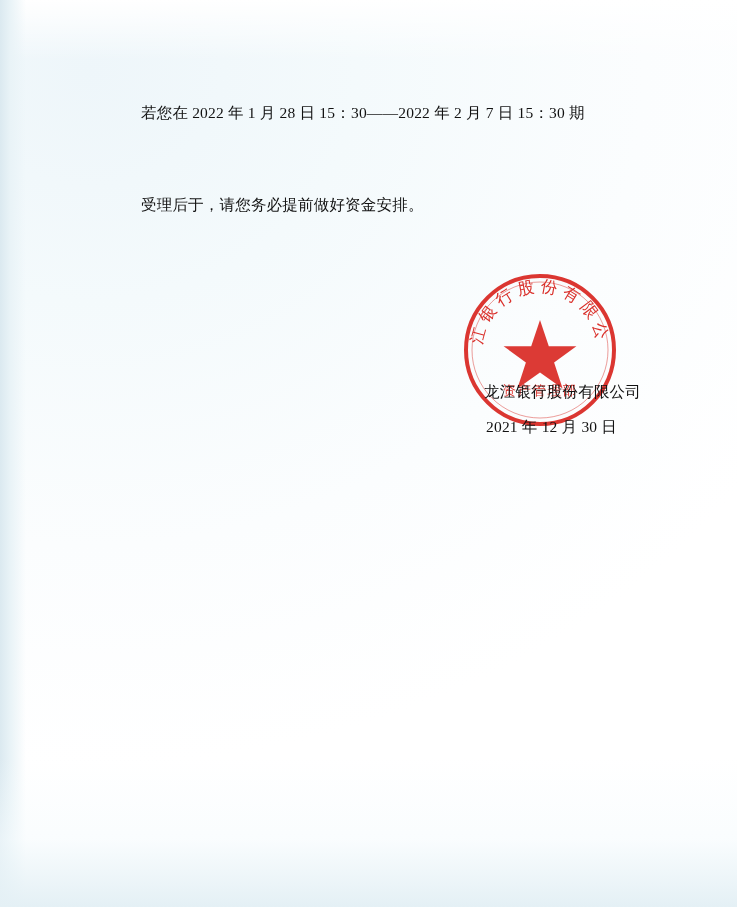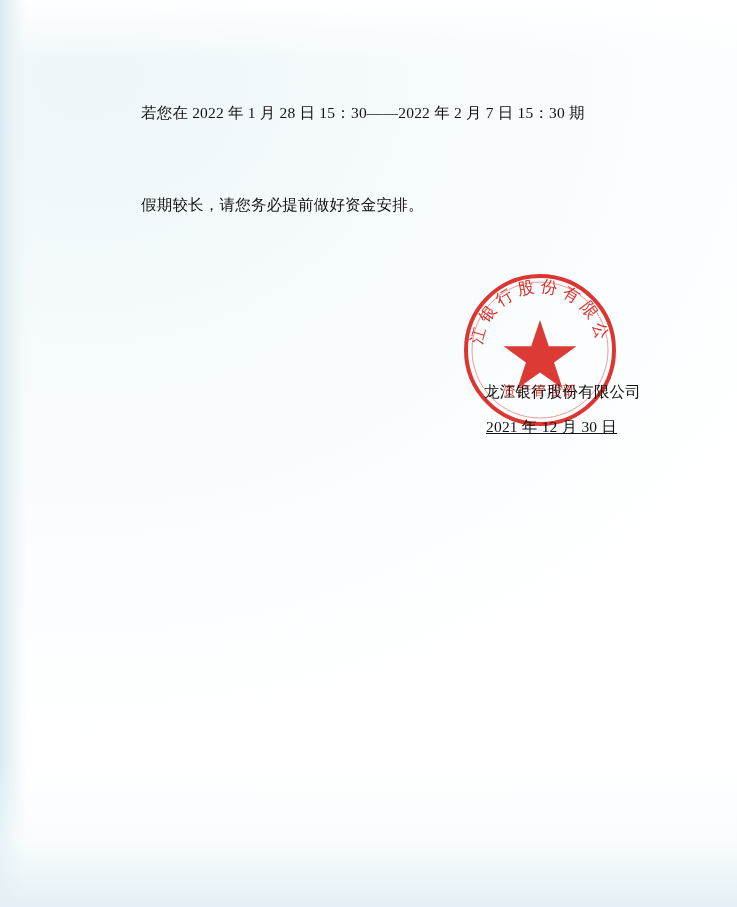--- a/index.html
+++ b/index.html
@@ -66,21 +66,21 @@
   .para-2       { left: 141px; top: 182px; }
 
   .signature {
     position: absolute;
     color: #121212;
     font-size: 15.5px;
     letter-spacing: 0.2px;
     white-space: nowrap;
   }
   .sig-org  { left: 484px; top: 382px; }
-  .sig-date { left: 486px; top: 417px; text-decoration: underline; }
+  .sig-date { left: 486px; top: 417px; }
 
   
   .seal {
     position: absolute;
     left: 462px;
     top: 272px;
     width: 156px;
     height: 156px;
     pointer-events: none;
   }
@@ -92,21 +92,21 @@
 <div class="page">
   <div class="scan-edge-top"></div>
   <div class="scan-edge-left"></div>
   <div class="scan-edge-bottom"></div>
 
   <div class="content">
 
     <div class="para para-1-line-1">若您在 2022 年 1 月 28 日 15：30——2022 年 2 月 7 日 15：30 期</div>
 
 
-    <div class="para para-2">假期较长，请您务必提前做好资金安排。</div>
+    <div class="para para-2">受理后于，请您务必提前做好资金安排。</div>
 
     <div class="seal">
       <svg width="156" height="156" viewBox="0 0 156 156" xmlns="http://www.w3.org/2000/svg">
         <defs>
           <path id="sealArcOuter" d="M 20,78 A 58,58 0 1 1 136,78"></path>
         </defs>
         <circle cx="78" cy="78" r="74" fill="none" stroke="#d8251f" stroke-width="4" opacity="0.92"></circle>
         <circle cx="78" cy="78" r="68" fill="none" stroke="#d8251f" stroke-width="1" opacity="0.45"></circle>
 
         <polygon points="78,48 86.8,74.2 114.4,74.2 92.1,90.4 100.6,116.6 78,100.4 55.4,116.6 63.9,90.4 41.6,74.2 69.2,74.2" fill="#d8251f" opacity="0.9"></polygon>

